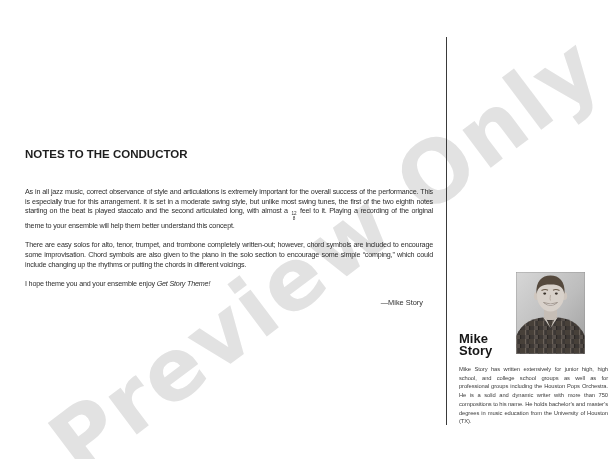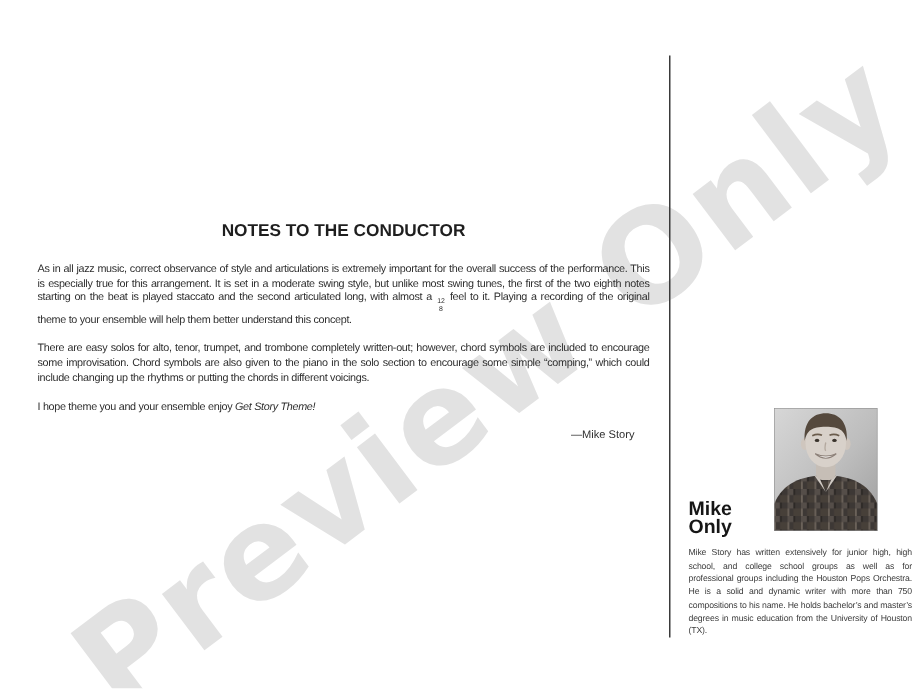--- a/index.html
+++ b/index.html
@@ -29,22 +29,21 @@
     user-select:none;
   }
   
   .main{
     position:absolute;
     left:25px;top:148px;
     width:408px;
     z-index:2;
   }
   .title{
-    margin:0 0 12px 0;
-    text-align:center;
+    margin:0 0 25px 0;
     font-weight:bold;
     font-size:11.5px;
     line-height:13.8px;
     color:#1e1e1e;
   }
   .para{
     margin:0 0 9.5px 0;
     font-size:7.2px;
     line-height:9.7px;
     letter-spacing:-0.2px;
@@ -171,19 +170,19 @@
 
       <path d="M34.5,23 Q33.5,27.5 34.5,28.5" stroke="#b3a89e" stroke-width="0.9" fill="none"></path>
 
       <path d="M27.5,30.5 Q34.5,36.5 41.5,30.5 Q34.5,33.5 27.5,30.5 Z" fill="#f2efec" stroke="#8d8179" stroke-width="0.7"></path>
 
       <rect x="0" y="0" width="69" height="82" fill="none" stroke="#8f8f8f" stroke-width="0.8"></rect>
     </svg>
 
     <div class="author-name">
       <div>Mike</div>
-      <div>Only</div>
+      <div>Story</div>
     </div>
 
     <div class="bio">Mike Story has written extensively for junior high, high school, and college school groups as well as for professional groups including the Houston Pops Orchestra. He is a solid and dynamic writer with more than 750 compositions to his name. He holds bachelor’s and master’s degrees in music education from the University of Houston (TX).</div>
   </div>
 
 </div>
 
 </body></html>

